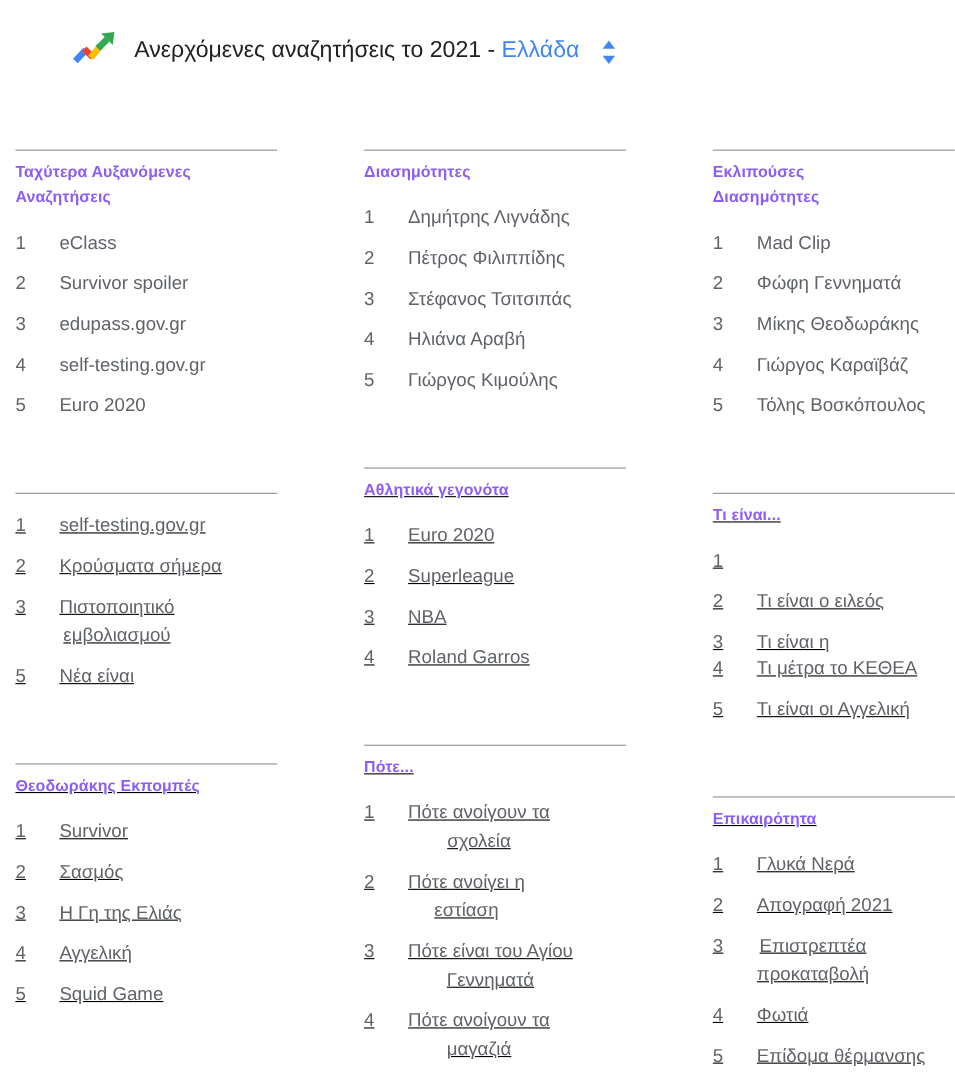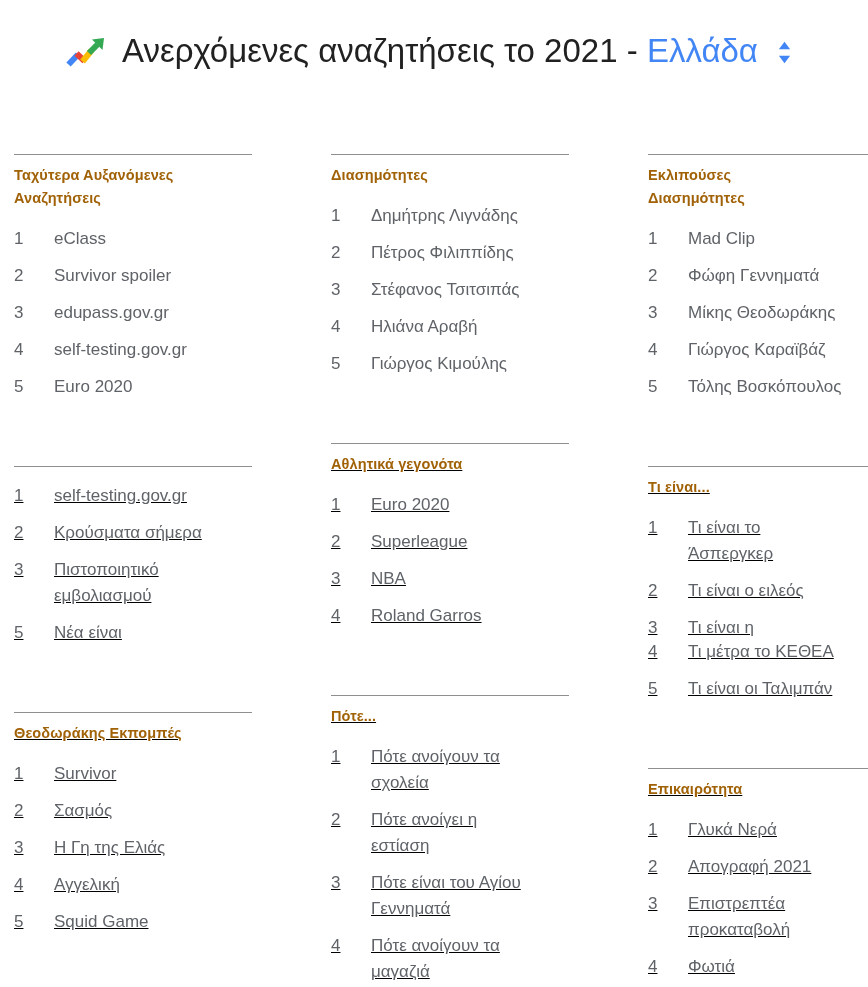--- a/index.html
+++ b/index.html
@@ -4,36 +4,36 @@
 <style>
   html,body{margin:0;padding:0;background:#ffffff;}
   body{
     width:868px;height:987px;overflow:hidden;position:relative;
     font-family:"Liberation Sans","DejaVu Sans",sans-serif;
     -webkit-font-smoothing:antialiased;
   }
   
   .header{display:flex;align-items:center;gap:16px;margin:16px 0 0 66px;}
   .trends-icon{flex:none;display:block;}
-  .title{font-size:33px;color:#212121;font-weight:400;white-space:nowrap;margin-top:16px;}
+  .title{font-size:21px;color:#212121;font-weight:400;white-space:nowrap;margin-top:16px;}
   .country-btn{display:inline-flex;align-items:center;gap:19px;color:#4285f4;cursor:pointer;}
   .unfold-icon{display:block;margin-top:3px;}
   
   .main{display:flex;gap:79px;margin:62px 0 0 14px;}
   .col{width:238px;flex:none;}
   .section + .section{margin-top:66px;text-decoration:underline;}
   .divider{border:none;border-top:1px solid #8f8f8f;margin:0;}
   .heading{
-    font-size:14.5px;font-weight:bold;color:#a16207;line-height:23px;
+    font-size:14.5px;font-weight:bold;color:#8b5cf6;line-height:23px;
     margin:9px 0 0;white-space:pre-line;letter-spacing:.1px;
   }
   .items{list-style:none;margin:16px 0 0;padding:0;}
   .item{display:flex;font-size:17px;line-height:26px;color:#5f6368;margin-bottom:11px;}
   .item .rank{width:40px;flex:none;}
-  .item .label{white-space:pre-line;}
+  .item .label{white-space:pre-line;text-align:center;}
   .item.tight{margin-bottom:-2px;}
 </style>
 </head>
 <body>
 
 <header class="header">
   <span>
     <svg class="trends-icon" width="40" height="34" viewBox="0 0 40 34" aria-hidden="true">
       <path d="M2.5 27.5 L12 17.5" stroke="#4285f4" stroke-width="6" fill="none"></path>
       <path d="M10.5 16.5 L18.5 24" stroke="#ea4335" stroke-width="6" fill="none"></path>
@@ -273,42 +273,40 @@
           </li>
         </ol>
     </section>
     <section class="section">
       <hr class="divider">
       <h2 class="heading">Τι είναι...</h2>
       <ol class="items">
 
           <li class="item">
             <span class="rank">1</span>
-            <span class="label">Τι είναι το
-Άσπεργκερ</span>
           </li>
 
           <li class="item">
             <span class="rank">2</span>
             <span class="label">Τι είναι ο ειλεός</span>
           </li>
 
           <li class="item tight">
             <span class="rank">3</span>
             <span class="label">Τι είναι η</span>
           </li>
 
           <li class="item">
             <span class="rank">4</span>
             <span class="label">Τι μέτρα το ΚΕΘΕΑ</span>
           </li>
 
           <li class="item">
             <span class="rank">5</span>
-            <span class="label">Τι είναι οι Ταλιμπάν</span>
+            <span class="label">Τι είναι οι Αγγελική</span>
           </li>
         </ol>
     </section>
     <section class="section">
       <hr class="divider">
       <h2 class="heading">Επικαιρότητα</h2>
       <ol class="items">
 
           <li class="item">
             <span class="rank">1</span>

